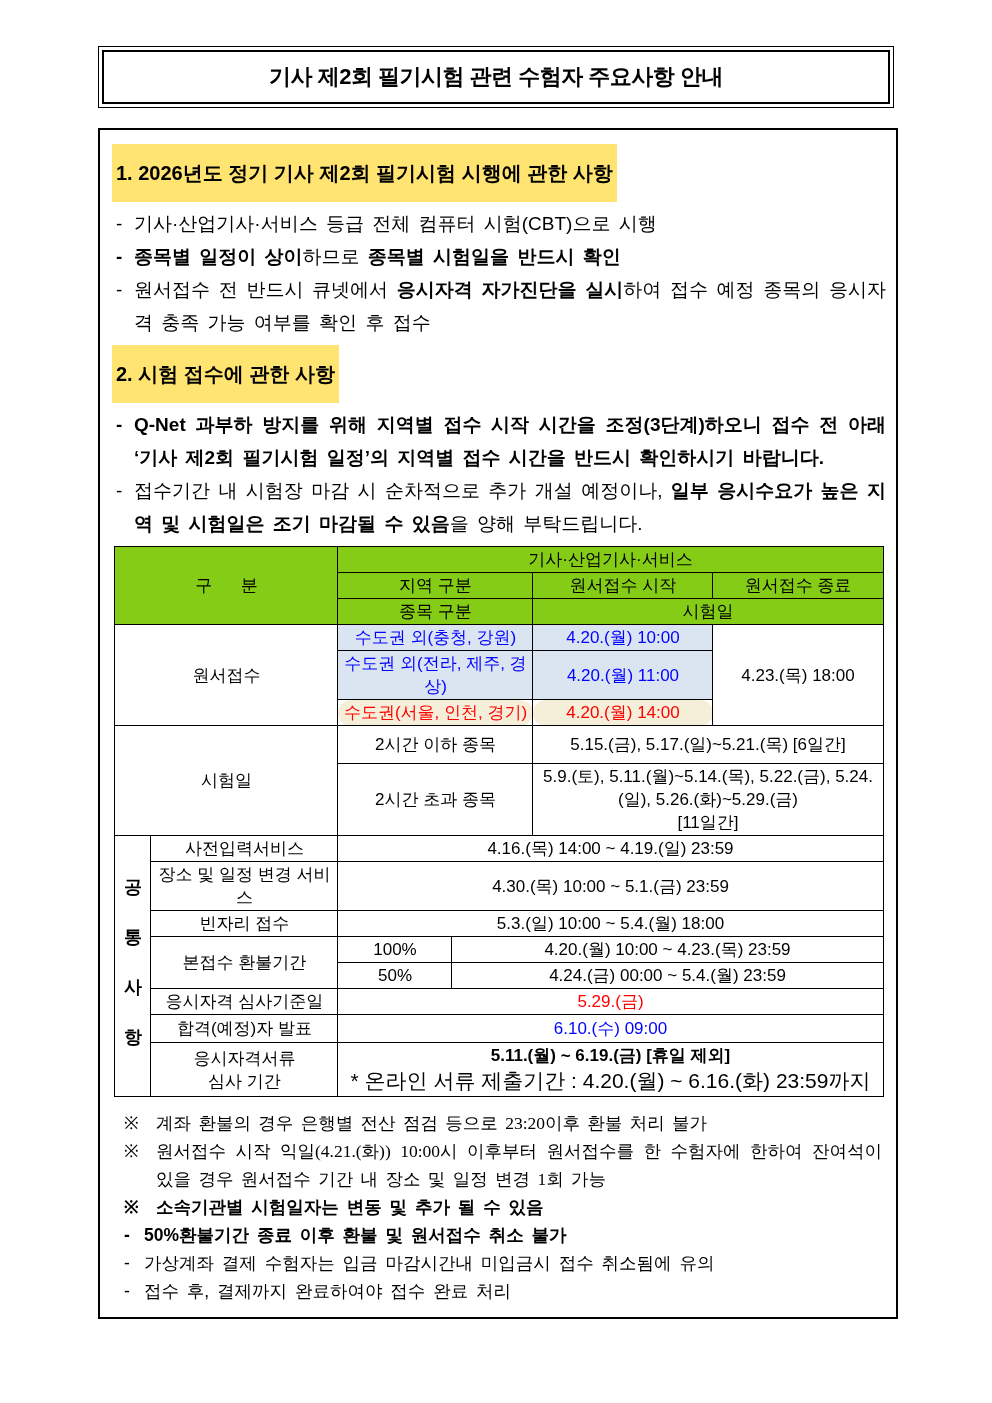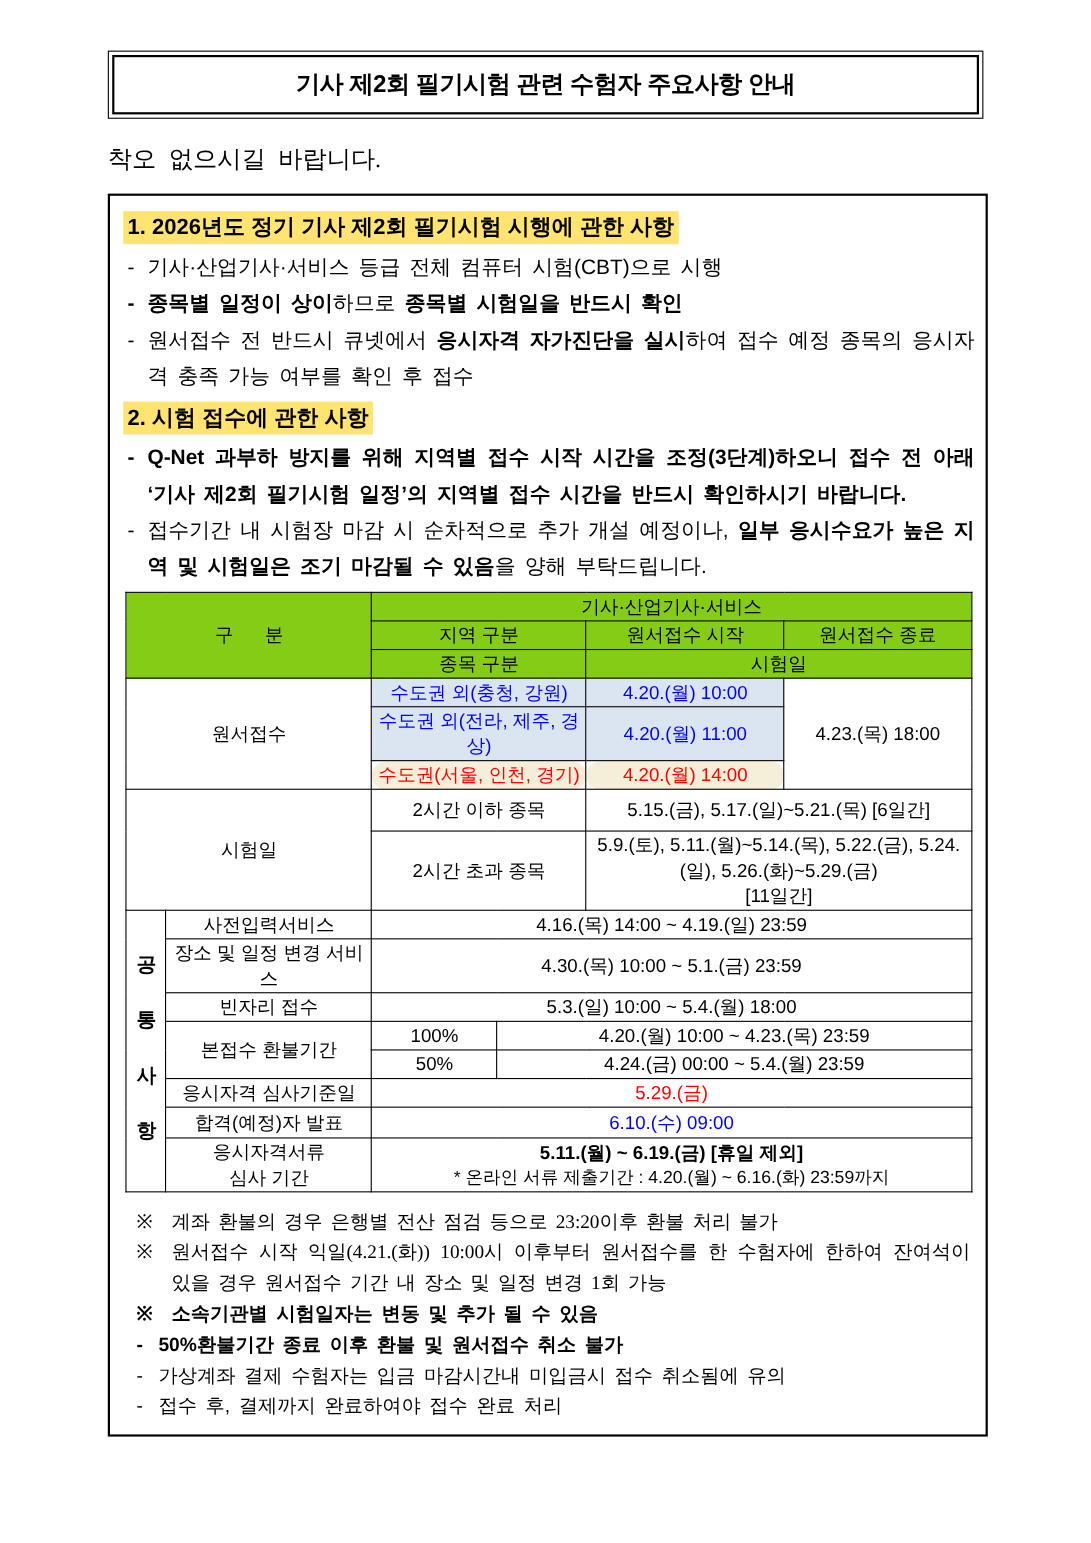--- a/index.html
+++ b/index.html
@@ -18,21 +18,21 @@
   .intro {
     margin: 20px 92px 0 98px; font-family: "Liberation Serif", serif;
     font-size: 22px; line-height: 34px; word-spacing: 6px;
   }
   .intro .jline { text-align: justify; text-align-last: justify; }
   .intro .first { text-indent: 14px; }
   
   .content-box { margin: 14px 94px 0 98px; border: 2px solid #000; padding: 8px 10px 12px 12px; }
   .sec-heading {
     display: inline-block; background: #ffe472; font-weight: bold;
-    font-size: 20px; line-height: 26px; padding: 2px 4px; margin: 6px 0 5px 0;
+    font-size: 20px; line-height: 26px; padding: 16px 4px; margin: 6px 0 5px 0;
   }
   .bullet { display: flex; font-size: 19px; line-height: 33px; margin-left: 4px; word-spacing: 3px; }
   .bullet .dash { width: 18px; flex: none; text-align: left; }
   .bullet .btxt { flex: 1; text-align: justify; }
   .bullet.allbold .dash { font-weight: bold; }
   .b { font-weight: bold; }
   
   table.schedule { border-collapse: collapse; table-layout: fixed; width: 768px; margin: 6px auto 0 auto; }
   table.schedule td, table.schedule th {
     border: 1px solid #000; text-align: center; vertical-align: middle;
@@ -53,42 +53,41 @@
   .bg-blue  { background: #dbe5f1; }
   .bg-cream { background: #f5efd9; }
   .txt-blue { color: #0000ff; font-weight: bold; }
   .txt-red  { color: #ff0000; font-weight: bold; border-radius: 13px; }
   .end-cell { font-size: 18px; }
   .v-label { border-left: none; }
   .vtext {
     writing-mode: vertical-lr; text-orientation: upright;
     font-weight: bold; font-size: 18px; letter-spacing: 32px; margin: 0 auto;
   }
-  .small-note { font-weight: normal; font-size: 16px; }
+  .small-note { font-weight: normal; font-size: 21px; }
   
   .notes { margin: 12px 4px 0 12px; font-size: 17.5px; line-height: 28px; }
   .note { display: flex; word-spacing: 3px; }
   .note .mk { flex: none; }
   .note .mk.wide { width: 32px; }
   .note .mk.narrow { width: 20px; }
   .note .ntxt { flex: 1; text-align: justify; }
   .note.serif { font-family: "Liberation Serif", serif; }
   .note.boldline { font-weight: bold; }
 </style>
 </head>
 <body>
 
 <div>
 
   <div class="title-box">
     <div class="title-inner">기사 제2회 필기시험 관련 수험자 주요사항 안내</div>
   </div>
 
   <div class="intro">
-    <div>착오 없으시길 바랍니다.</div>
   </div>
 
   <div class="content-box">
 
     <div>
       <span class="sec-heading">1. 2026년도 정기 기사 제2회 필기시험 시행에 관한 사항</span>
       <div class="bullet">
         <span class="dash">-</span>
         <span class="btxt"><span>기사·산업기사·서비스 등급 전체 컴퓨터 시험(CBT)으로 시행</span></span>
       </div>

